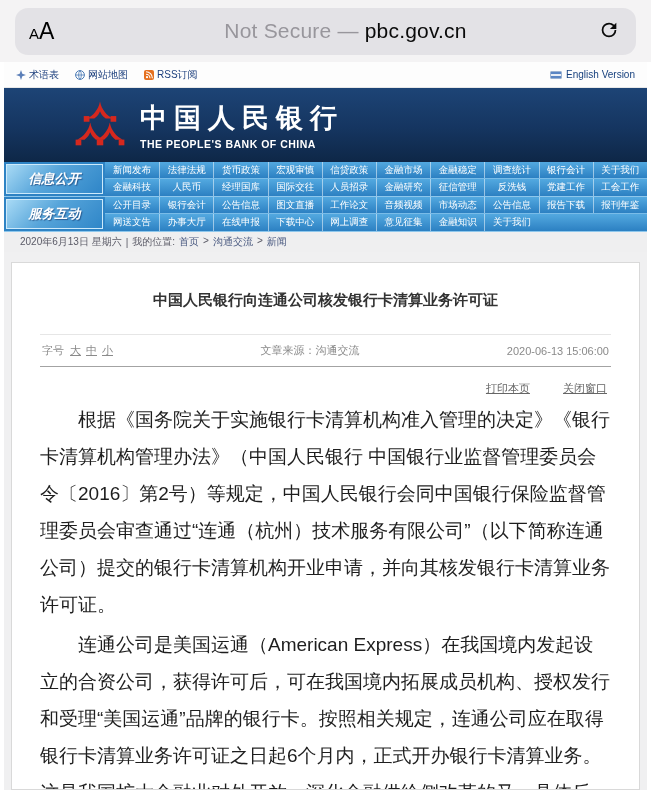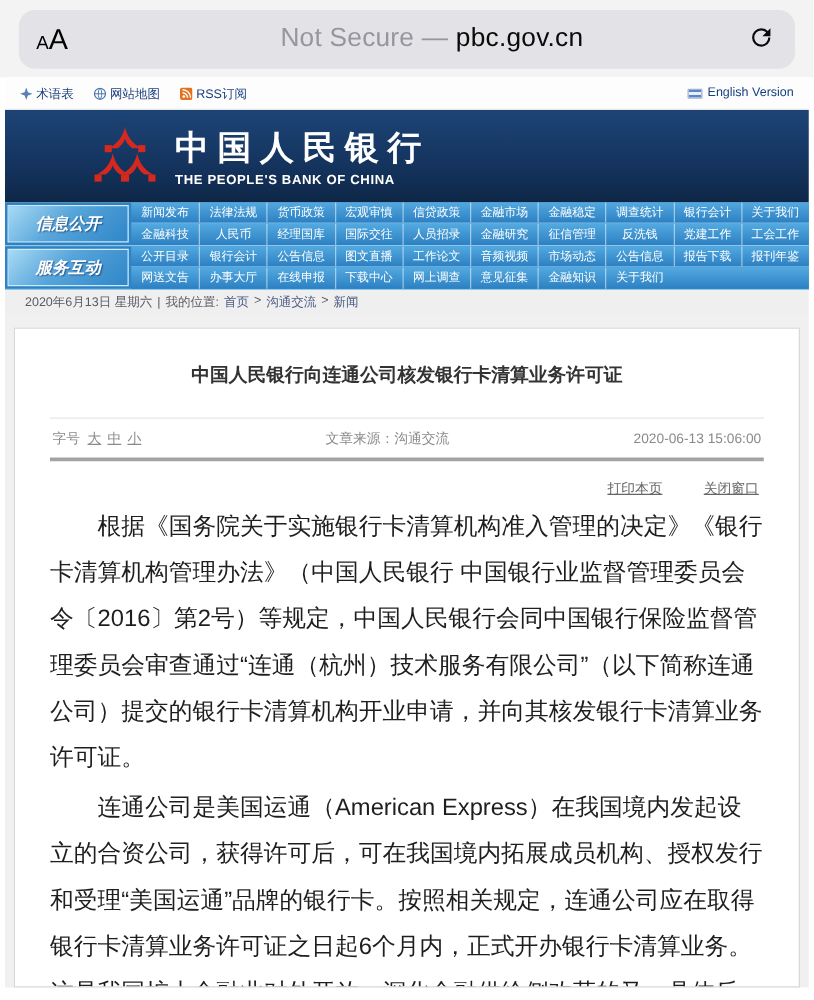--- a/index.html
+++ b/index.html
@@ -42,21 +42,21 @@
   .nav-item:first-child { border-left:none; }
 
   
   .crumb-bar { height:20px; background:#efeff0; display:flex; align-items:center; padding:0 16px; font-size:10px; color:#5a5a66; gap:4px; }
   .crumb-link { color:#4a5a80; cursor:pointer; }
 
   
   .content-bg { background:#f0f0f1; padding:10px 7px 0; height:538px; }
   .article-card { background:#fff; border:1px solid #d9d9d9; padding:26px 28px 30px; height:100%; overflow:hidden; }
   .article-title { font-size:15px; font-weight:bold; color:#333; text-align:center; margin:2px 10px 24px; }
-  .meta-row { display:flex; align-items:center; border-top:1px solid #e6e6e6; border-bottom:3px solid #a3a3a3; padding:8px 2px; font-size:11px; color:#8a8a8a; }
+  .meta-row { display:flex; align-items:center; border-top:1px solid #e6e6e6; border-bottom:1px solid #a3a3a3; padding:8px 2px; font-size:11px; color:#8a8a8a; }
   .meta-left { display:flex; gap:6px; align-items:center; }
   .font-size-link { text-decoration:underline; color:#8a8a8a; cursor:pointer; }
   .meta-center { flex:1; text-align:center; }
   .meta-right { text-align:right; }
   .page-actions { text-align:right; padding:14px 4px 2px; font-size:11px; }
   .action-link { color:#666; text-decoration:underline; margin-left:30px; cursor:pointer; }
   .article-body p { font-size:19px; line-height:1.95; color:#1e1e1e; text-indent:2em; margin-top:3px; font-weight:500; }
 </style>
 </head>
 <body>

